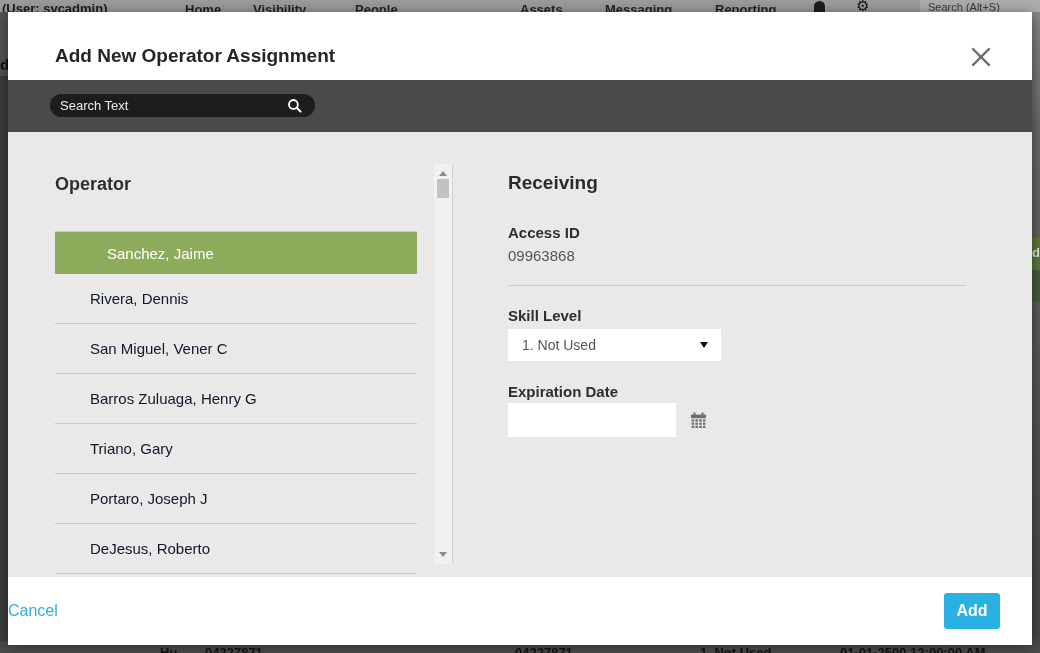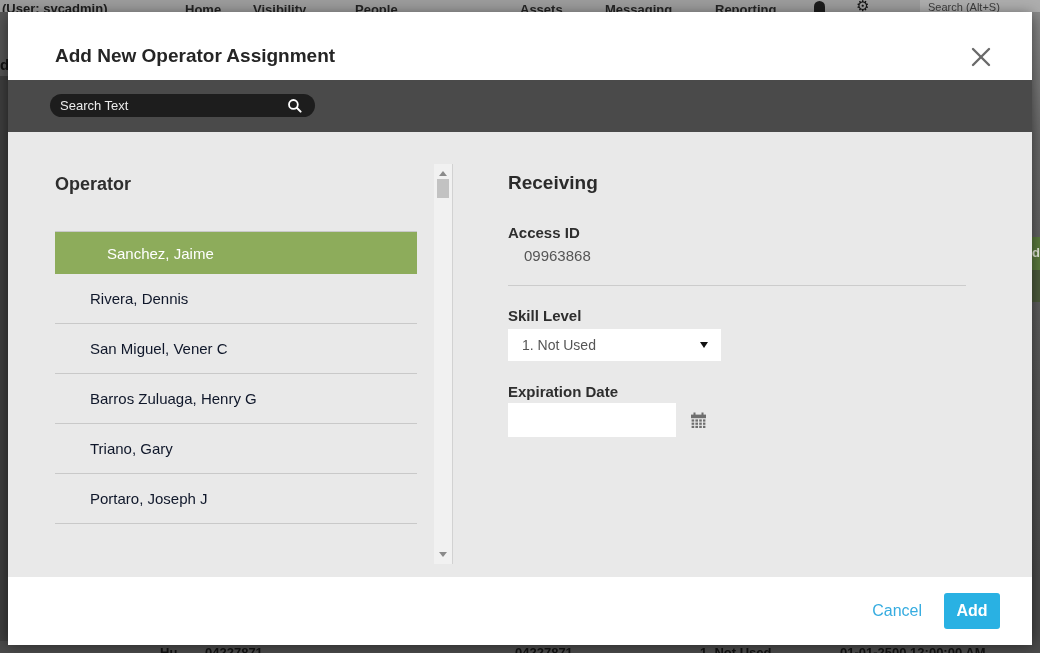--- a/index.html
+++ b/index.html
@@ -65,38 +65,38 @@
            border-bottom:5px solid #8a8a8a; cursor:pointer; }
   .sb-thumb { position:absolute; top:15px; left:3px; width:12px; height:19px; background:#c2c2c2; cursor:grab; }
   .sb-down { position:absolute; bottom:7px; left:5px; width:0; height:0;
              border-left:4px solid transparent; border-right:4px solid transparent;
              border-top:5px solid #8a8a8a; cursor:pointer; }
 
   
   .recv-panel { position:absolute; left:500px; top:0; width:458px; }
   .recv-heading { margin-top:40px; font-size:19px; font-weight:600; color:#2b2b2b; }
   .field-label { margin-top:30px; font-size:15px; font-weight:600; color:#2e2e2e; }
-  .field-value { margin-top:6px; font-size:15px; color:#555555;margin-left:16px; }
+  .field-value { margin-top:6px; font-size:15px; color:#555555; }
   .recv-divider { border:none; border-top:1px solid #cccccc; margin-top:21px; }
   .label-skill { margin-top:21px; }
   .skill-select { margin-top:5px; width:213px; height:32px; background:#ffffff;
                   display:flex; align-items:center; padding-left:14px; cursor:pointer; position:relative; }
   .skill-select .sel-text { font-size:14px; color:#555555; }
   .sel-caret { position:absolute; right:13px; top:13px; width:0; height:0;
                border-left:4px solid transparent; border-right:4px solid transparent;
                border-top:6px solid #111111; }
   .label-exp { margin-top:22px; }
   .exp-row { margin-top:3px; display:flex; align-items:center; }
   .exp-input { width:168px; height:34px; background:#ffffff; border:none; outline:none;
                padding:0 10px; font-size:14px; color:#555;
                font-family:"Liberation Sans", sans-serif; }
   .cal-btn { margin-left:14px; cursor:pointer; display:block; }
 
   .modal-footer { position:relative; height:68px; background:#ffffff;
-                  display:flex; align-items:center; justify-content:flex-end;
+                  display:flex; align-items:center; justify-content:space-between;
                   gap:22px; padding-right:32px; }
   .cancel-link { font-size:16px; color:#36ace0; cursor:pointer; }
   .add-btn { width:56px; height:36px; background:#29b1e3; border:none; border-radius:3px;
              color:#ffffff; font-size:16px; font-weight:600; cursor:pointer;
              font-family:"Liberation Sans", sans-serif; }
 </style>
 </head>
 <body>
 
 <div class="bg">
@@ -158,20 +158,23 @@
             <span>San Miguel, Vener C</span>
           </li>
           <li class="op-row">
             <span>Barros Zuluaga, Henry G</span>
           </li>
           <li class="op-row">
             <span>Triano, Gary</span>
           </li>
           <li class="op-row">
             <span>Portaro, Joseph J</span>
+          </li>
+          <li class="op-row">
+            <span>DeJesus, Roberto</span>
           </li>
         </ul>
     </div>
 
     <div class="op-scrollbar">
       <div class="sb-up"></div>
       <div class="sb-thumb"></div>
       <div class="sb-down"></div>
     </div>
 

